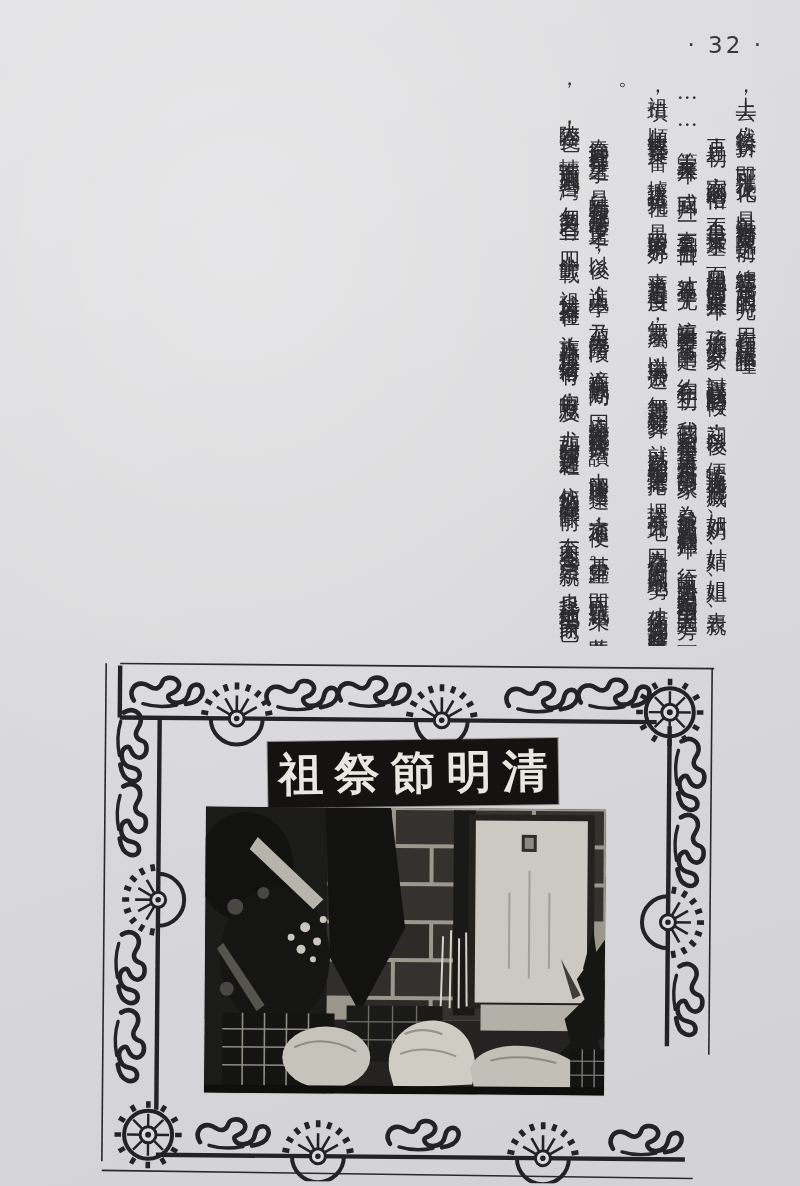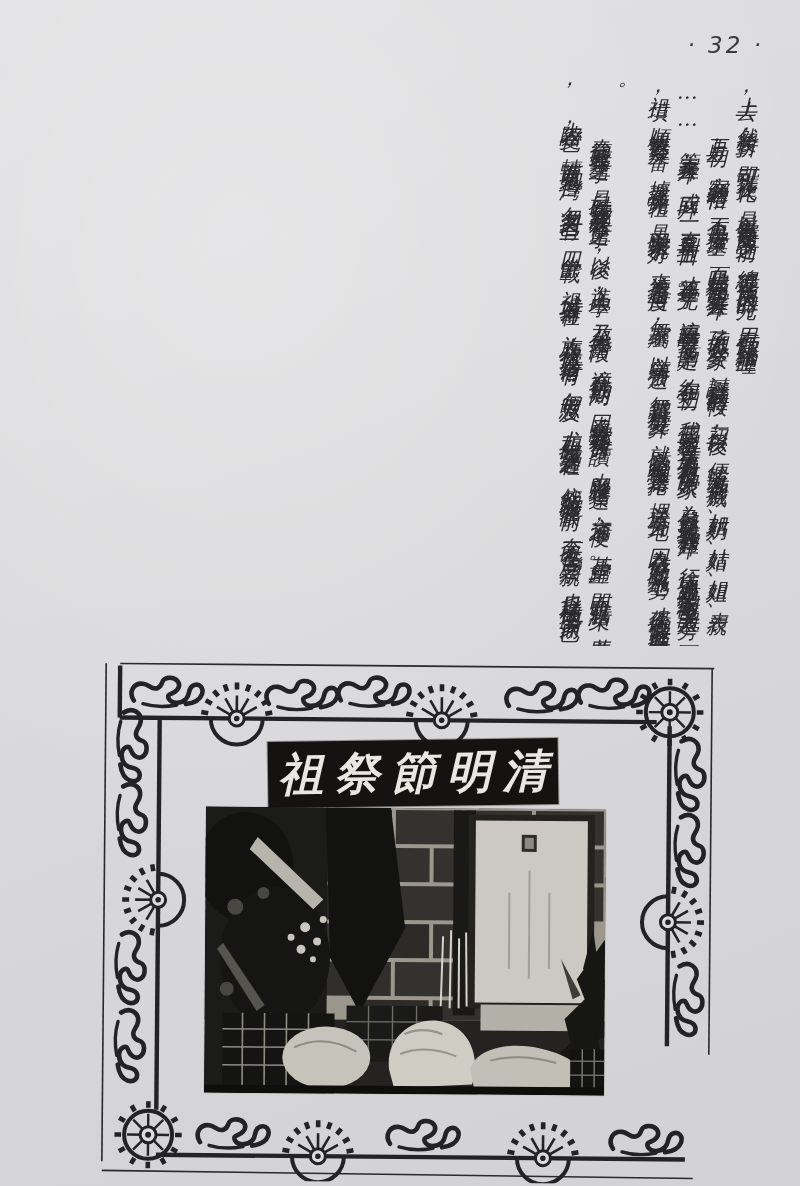--- a/index.html
+++ b/index.html
@@ -6,21 +6,20 @@
   html,body { background:#b9b9bc; }
   .page {
     position:relative;
     width:800px; height:1186px;
     margin:0 auto;
     overflow:hidden;
     background:
       radial-gradient(120% 90% at 30% 20%, rgba(255,255,255,.28), rgba(255,255,255,0) 60%),
       linear-gradient(160deg,#e0dfe1 0%, #dad9db 40%, #d2d2d5 100%);
     font-family:"DejaVu Serif","Liberation Serif",serif;
-    font-style:italic;
   }
   .page-number {
     position:absolute; top:32px; right:36px;
     font-family:"DejaVu Sans","Liberation Sans",sans-serif;
     font-size:23px; letter-spacing:3px; color:#39393c;
   }
   
   .article {
     position:absolute; top:80px; right:40px;
     width:682px; height:566px;

